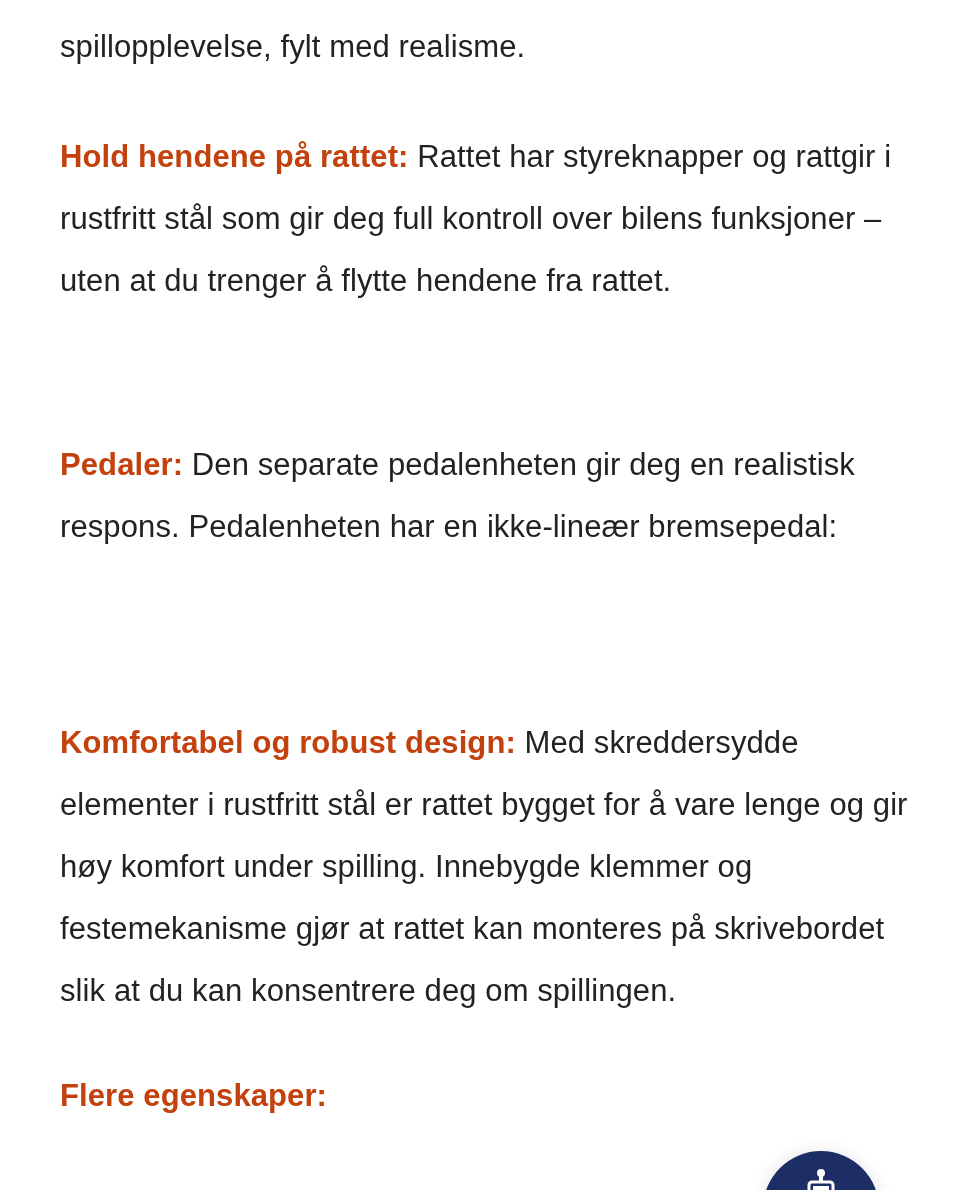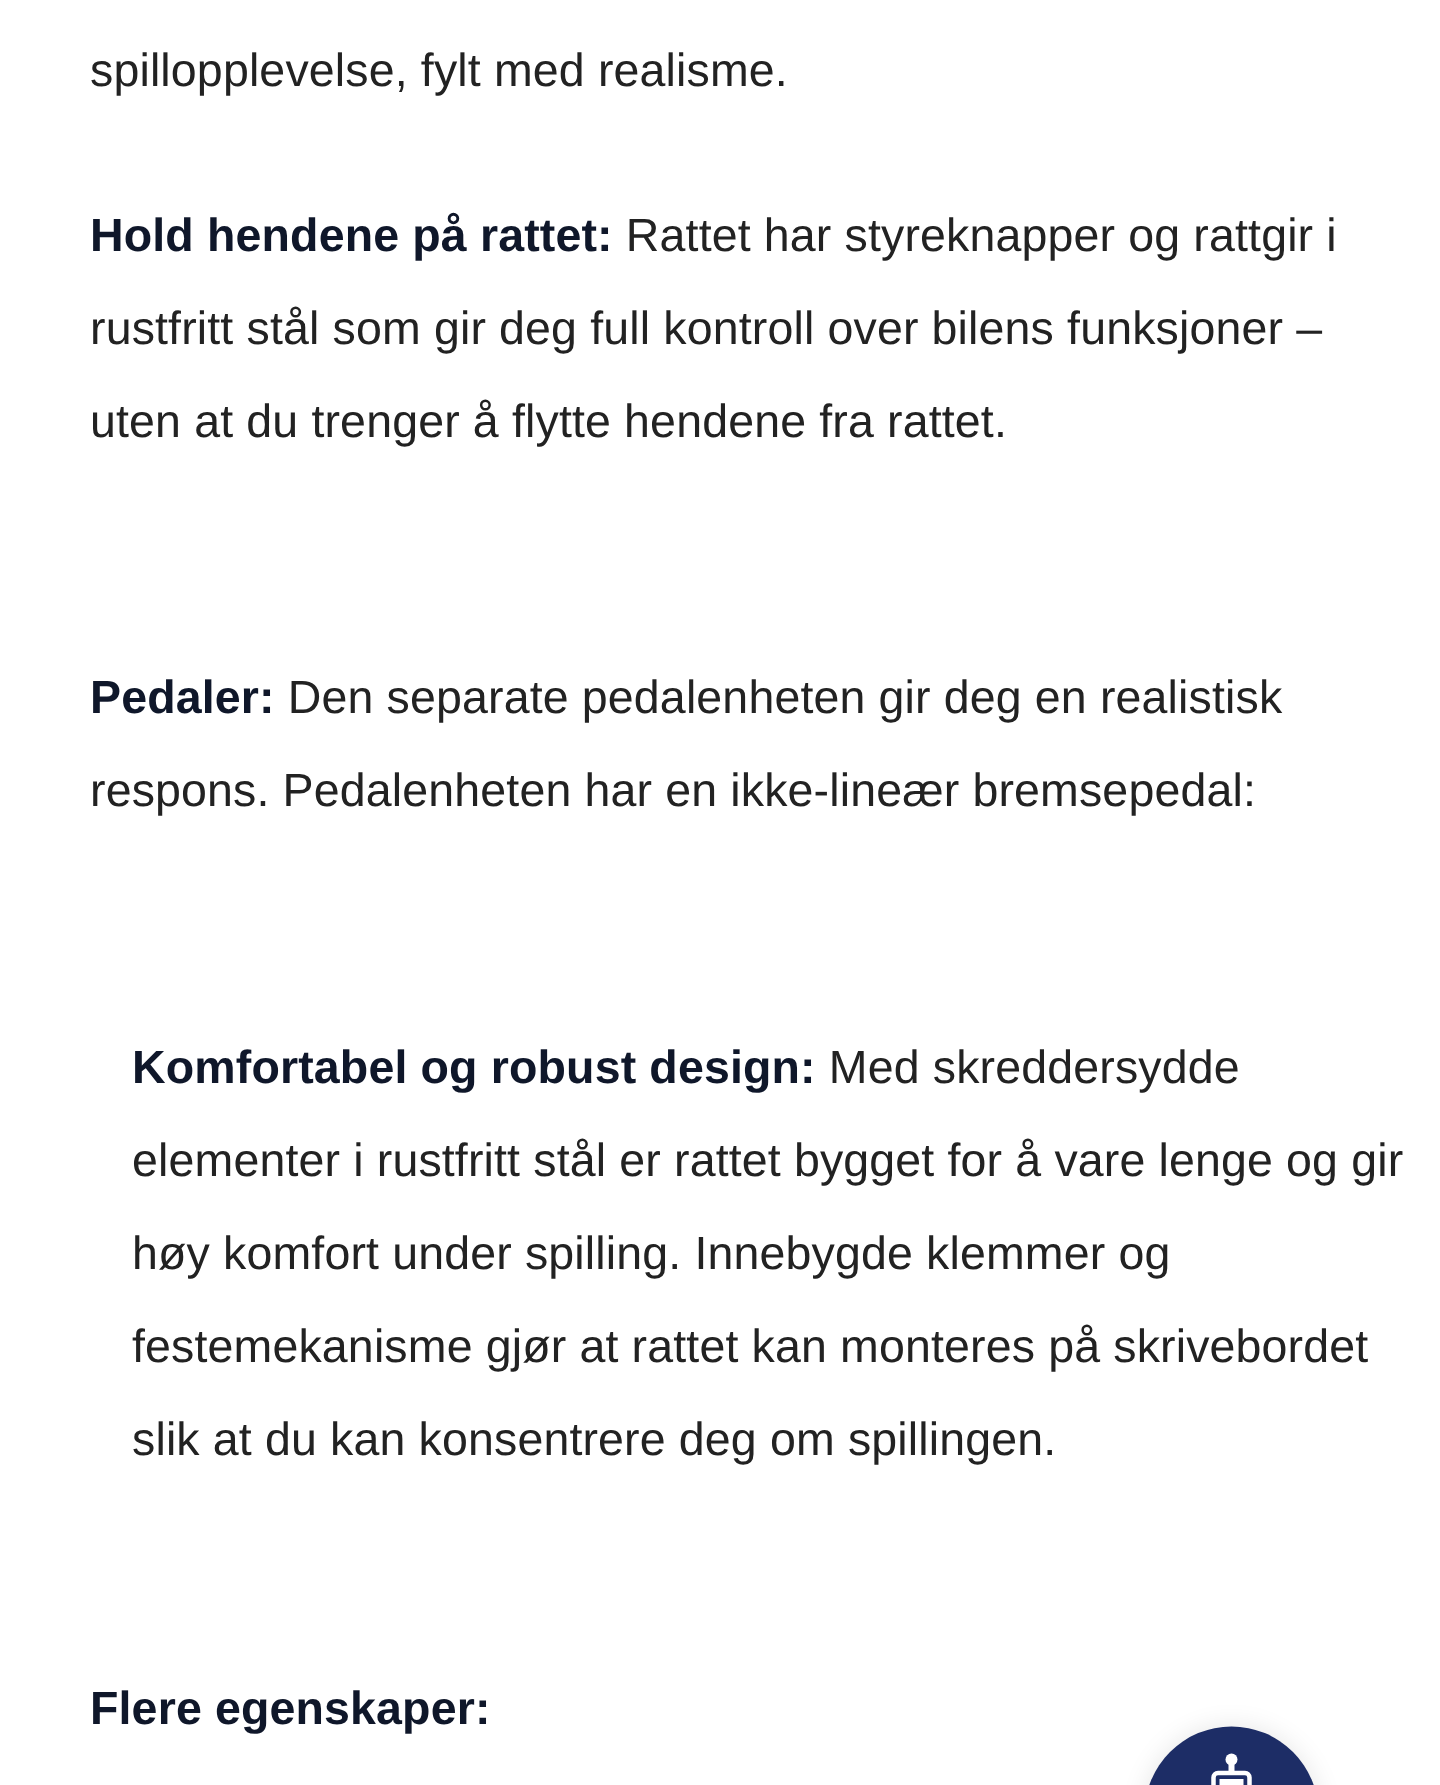--- a/index.html
+++ b/index.html
@@ -25,27 +25,27 @@
       position: absolute;
       left: 0;
       width: 860px;
       font-size: 31px;
       line-height: 62px;
       letter-spacing: 0.1px;
       margin: 0;
     }
     .para b {
       font-weight: 700;
-      color: #0f172a;
+      color: #c2410c;
     }
     .p0 { top: 16px; }
     .p1 { top: 126px; }
     .p2 { top: 434px; }
-    .p3 { top: 681px; margin-left: 28px; }
-    .p4 { top: 1108px; }
+    .p3 { top: 712px; }
+    .p4 { top: 1065px; }
     .fab {
       position: absolute;
       left: 763px;
       top: 1151px;
       width: 116px;
       height: 116px;
       border-radius: 50%;
       background: #1d2d66;
       box-shadow: 0 0 18px rgba(0,0,0,0.10);
       cursor: pointer;

